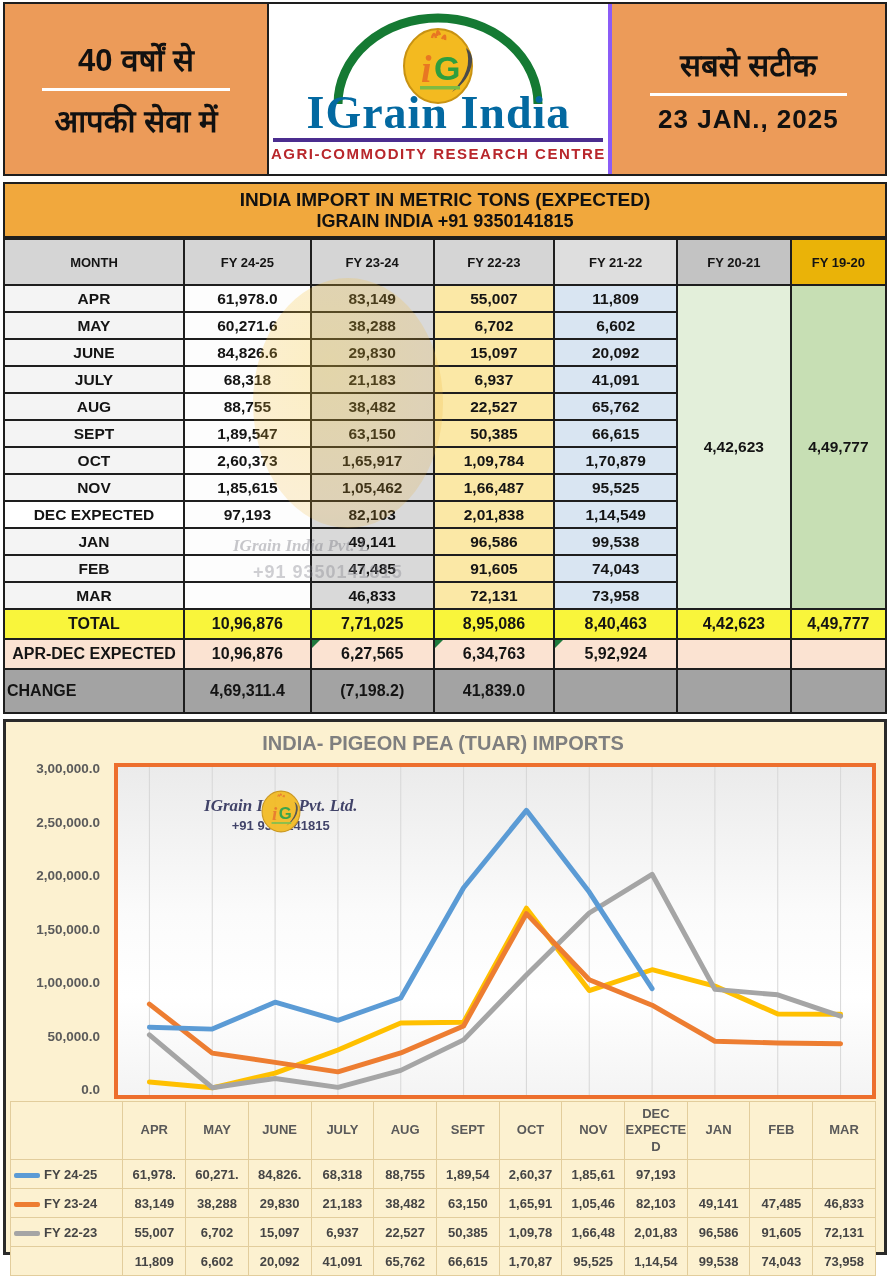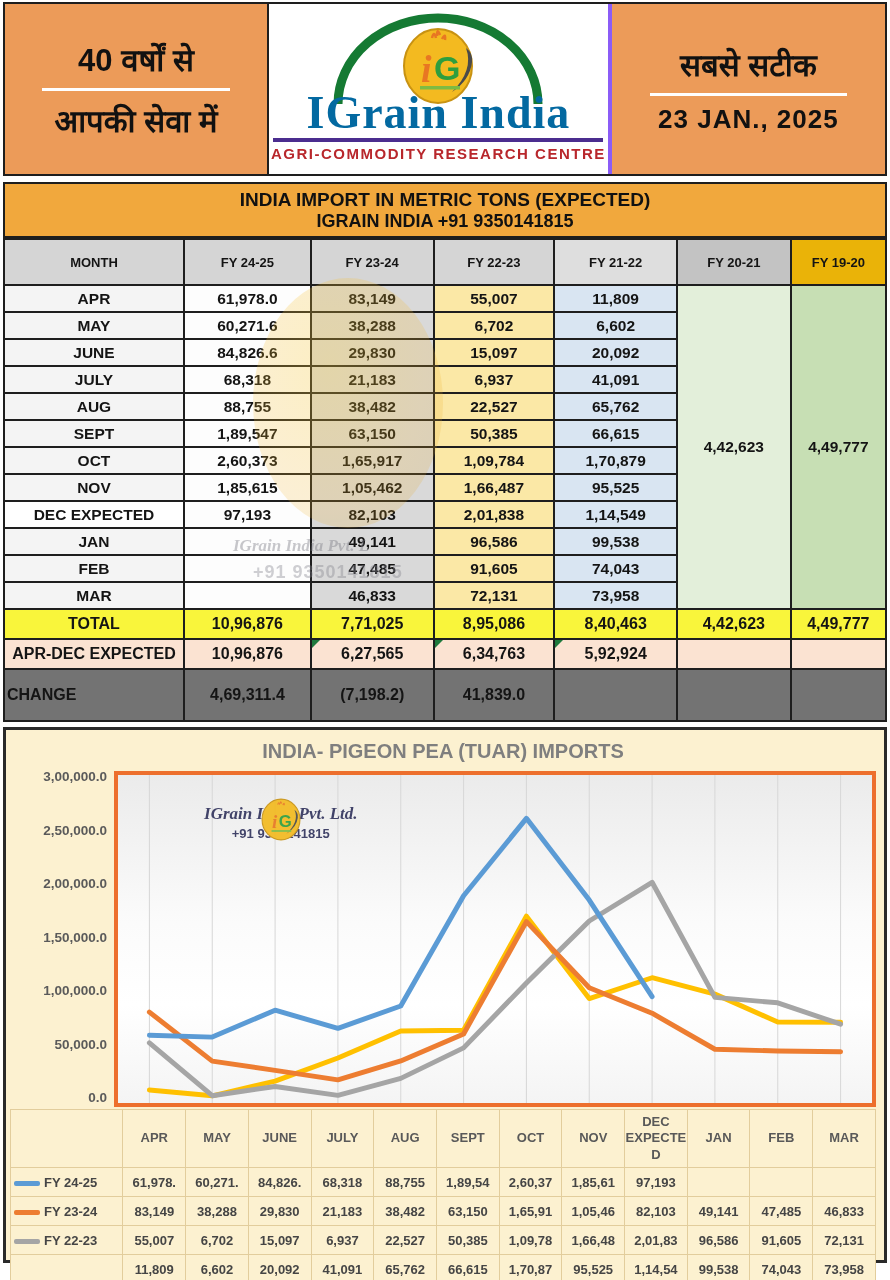--- a/index.html
+++ b/index.html
@@ -73,21 +73,21 @@
   .c-month { background: #F4F4F4; }
   .c-month.white { background: #ffffff; }
   .c-2425 { background: #FDFDFD; }
   .c-2324 { background: #D9D9D9; }
   .c-2223 { background: #FBE8A6; }
   .c-2122 { background: #D9E5F2; }
   .c-2021 { background: #E3EFDA; font-size: 16px; }
   .c-1920 { background: #C7DFB4; font-size: 16px; }
   tr.trow td, tr.trow th { height: 30px; font-size: 16px; background: #F9F53B; }
   tr.arow td, tr.arow th { height: 30px; font-size: 16px; background: #FBE3D2; }
-  tr.crow td, tr.crow th { height: 52px; font-size: 16px; background: #737373; }
+  tr.crow td, tr.crow th { height: 44px; font-size: 16px; background: #a3a3a3; }
   tr.crow th { text-align: left; padding-left: 2px; }
   .val-green { color: #4CAF50; }
   .val-red { color: #F11111; }
   .cmt::before {
     content: ""; position: absolute; top: 0; left: 0;
     border-top: 8px solid #1F7A3D; border-right: 8px solid transparent;
   }
 
   
   .tbl-marca {
@@ -110,21 +110,21 @@
 
   
   .chart-panel {
     margin-top: 5px; border: 3px solid #2a2a2a; background: #FCF1D0;
     height: 536px; padding: 4px 8px 6px 4px;
   }
   .chart-title { text-align: center; color: #7F7F7F; font-weight: bold; font-size: 20px; padding: 6px 0 8px 0; }
   .plot-row { display: flex; }
   .y-axis {
     width: 104px; height: 336px; display: flex; flex-direction: column;
-    justify-content: space-between; align-items: flex-end; padding-right: 7px;
+    justify-content: space-between; align-items: flex-end; padding-right: 14px;
   }
   .y-axis span { font-size: 13.5px; font-weight: bold; color: #5a5a5a; transform: translateY(-2px); }
   .plot {
     flex: 1; height: 336px; position: relative;
     border: 4px solid #ED6F2D;
     background: linear-gradient(180deg, #ebebeb 0%, #fbfbfb 45%, #ffffff 70%, #f4f4f4 100%);
   }
   .plot svg { position: absolute; inset: 0; width: 100%; height: 100%; }
   .plot-marca { position: absolute; left: 7%; top: 7%; width: 220px; text-align: center; opacity: 0.92; pointer-events: none; }
   .plot-marca .wm-t1 {

